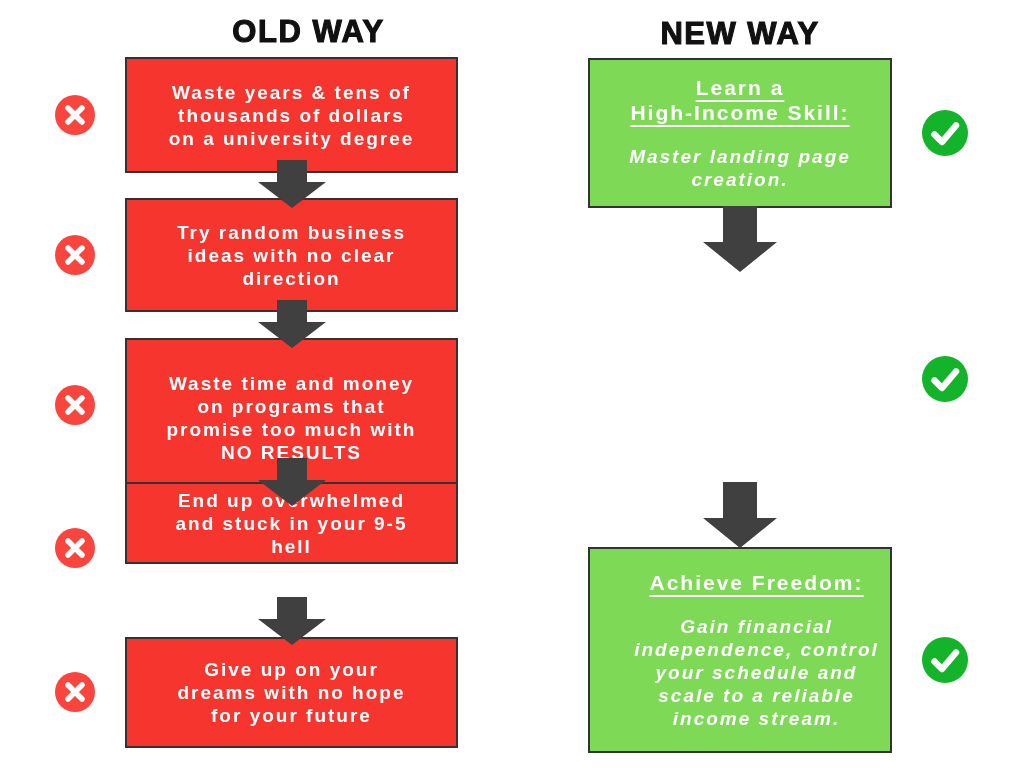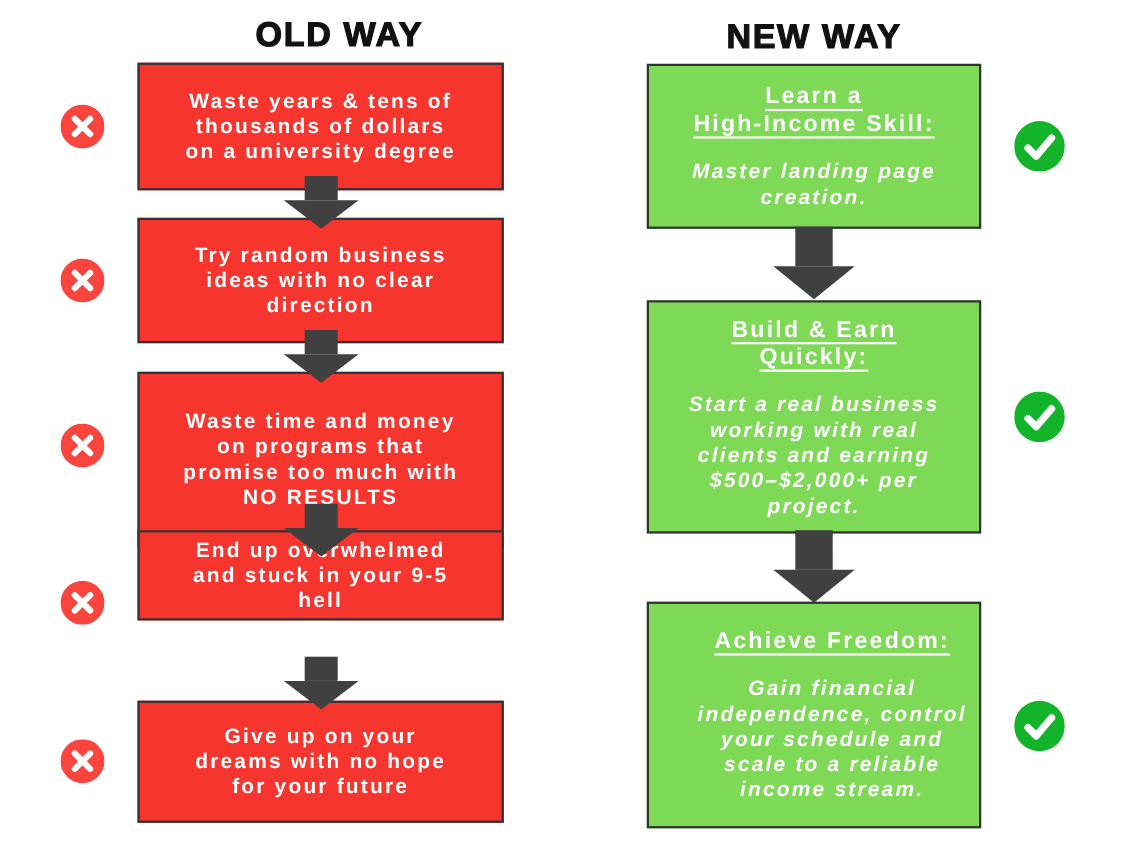--- a/index.html
+++ b/index.html
@@ -219,29 +219,20 @@
         <path d="M13 13 L27 27 M27 13 L13 27" stroke="#ffffff" stroke-width="5.5" stroke-linecap="round" fill="none"></path>
       </svg>
   </div>
 
   <div class="gbox gb0">
     <span class="g-heading">Learn a
 High-Income Skill:</span>
     <span class="g-body">Master landing page
 creation.</span>
   </div>
-  <div class="gbox gb1">
-    <span class="g-heading">Build &amp; Earn
-Quickly:</span>
-    <span class="g-body">Start a real business
-working with real
-clients and earning
-$500–$2,000+ per
-project.</span>
-  </div>
   <div class="gbox gb2">
     <span class="g-heading">Achieve Freedom:</span>
     <span class="g-body">Gain financial
 independence, control
 your schedule and
 scale to a reliable
 income stream.</span>
   </div>
 
   <div class="arrow big ar0">

